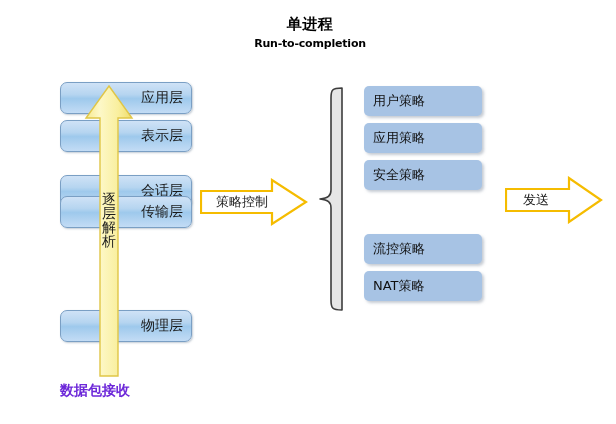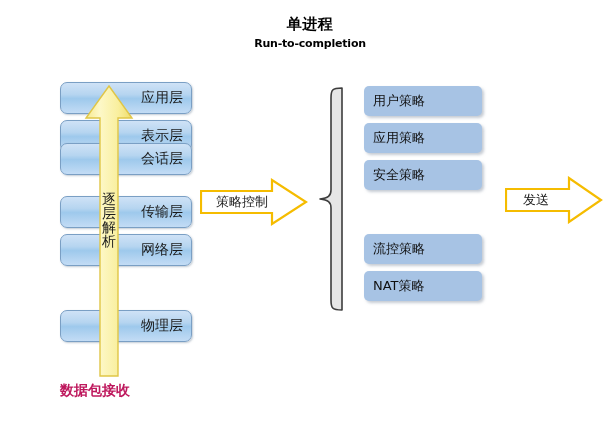--- a/index.html
+++ b/index.html
@@ -87,21 +87,21 @@
   }
   .up-arrow-text span { display: block; }
 
   
   .bottom-caption {
     position: absolute;
     left: 60px;
     top: 382px;
     font-size: 14px;
     font-weight: bold;
-    color: #be185d;
+    color: #6d28d9;
     white-space: nowrap;
   }
 
   
   .block-arrow {
     position: absolute;
   }
   .block-arrow svg { display: block; }
   .block-arrow-label {
     position: absolute;
@@ -166,28 +166,25 @@
     <div class="title-line2">Run-to-completion</div>
   </div>
 
   <div class="osi-stack">
     <div class="osi-box" style="top:0px;padding-left:6px;">
       <span class="osi-label">应用层</span>
     </div>
     <div class="osi-box" style="top:38px;">
       <span class="osi-label">表示层</span>
     </div>
-    <div class="osi-box" style="top:61px;text-decoration:underline;">
+    <div class="osi-box" style="top:93px;text-decoration:underline;">
       <span class="osi-label">会话层</span>
     </div>
     <div class="osi-box" style="top:114px;text-align:right;">
       <span class="osi-label">传输层</span>
-    </div>
-    <div class="osi-box" style="top:152px;">
-      <span class="osi-label">网络层</span>
     </div>
     <div class="osi-box" style="top:228px;">
       <span class="osi-label">物理层</span>
     </div>
   </div>
 
   <div class="up-arrow">
     <svg width="50" height="294" viewBox="0 0 50 294" xmlns="http://www.w3.org/2000/svg">
       <defs>
         <linearGradient id="yg" x1="0" y1="0" x2="1" y2="0">

